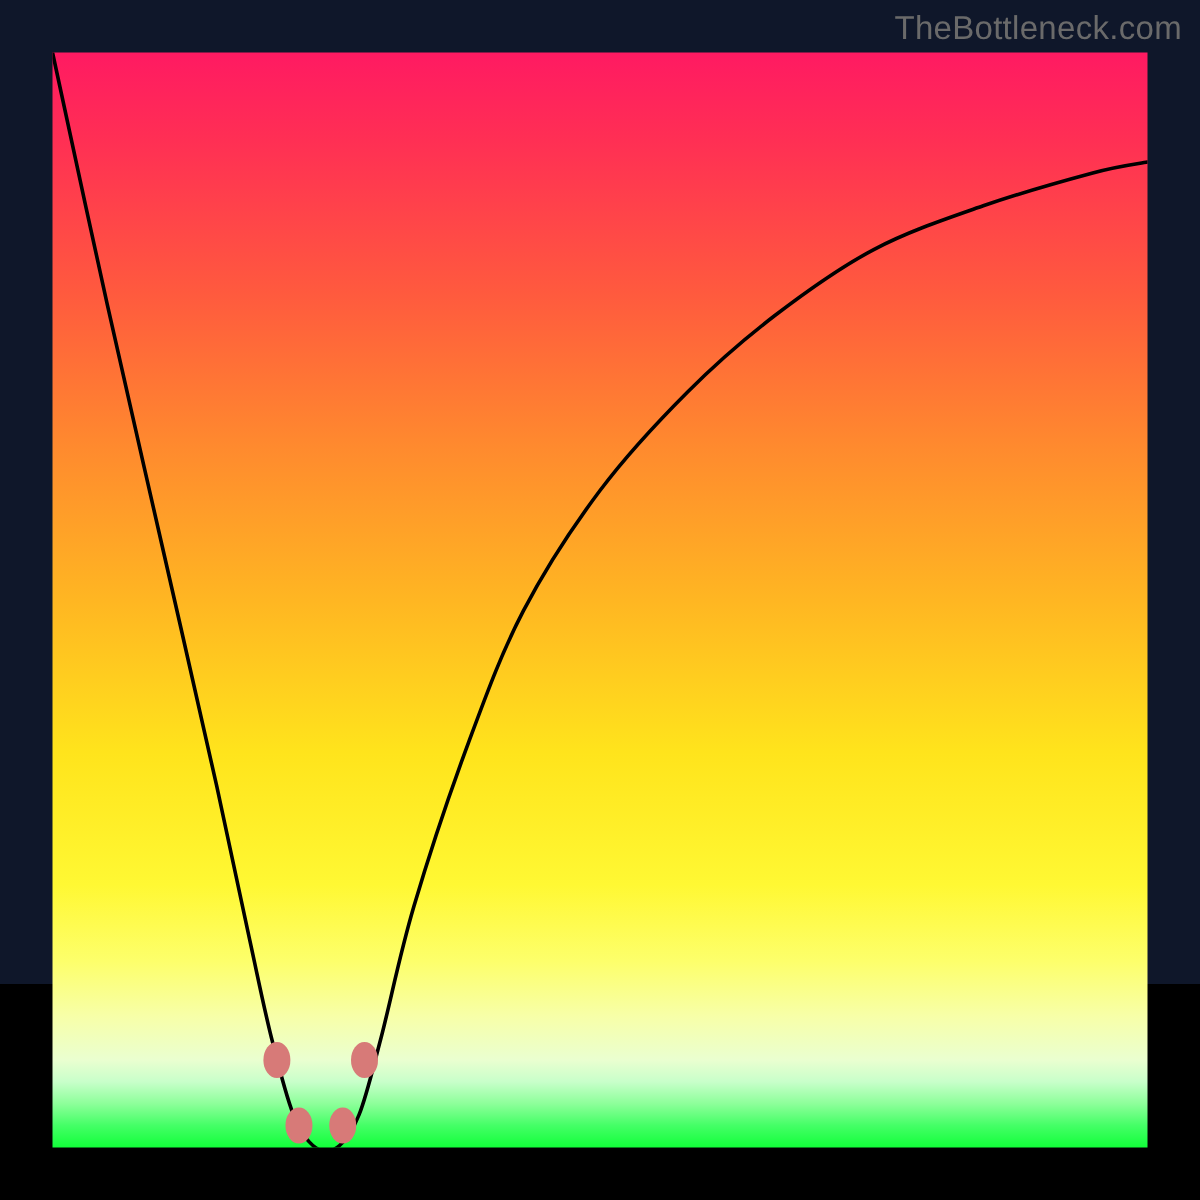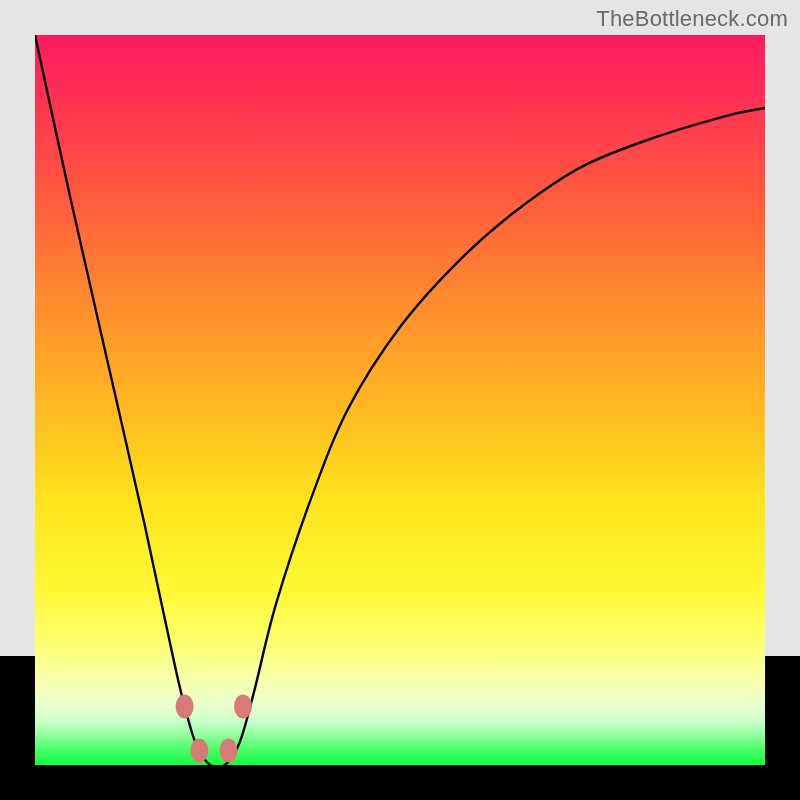--- a/index.html
+++ b/index.html
@@ -10,21 +10,21 @@
     overflow: hidden;
     background: #000;
     font-family: Arial, Helvetica, sans-serif;
   }
   .frame {
     position: absolute;
     top: 0;
     left: 0;
     width: 800px;
     height: 656px;
-    background: #e5e5e5;
+    background: #0f172a;
     text-align: right;
   }
   .plot {
     position: absolute;
     top: 35px;
     left: 35px;
     width: 730px;
     height: 730px;
     
     background: linear-gradient(

